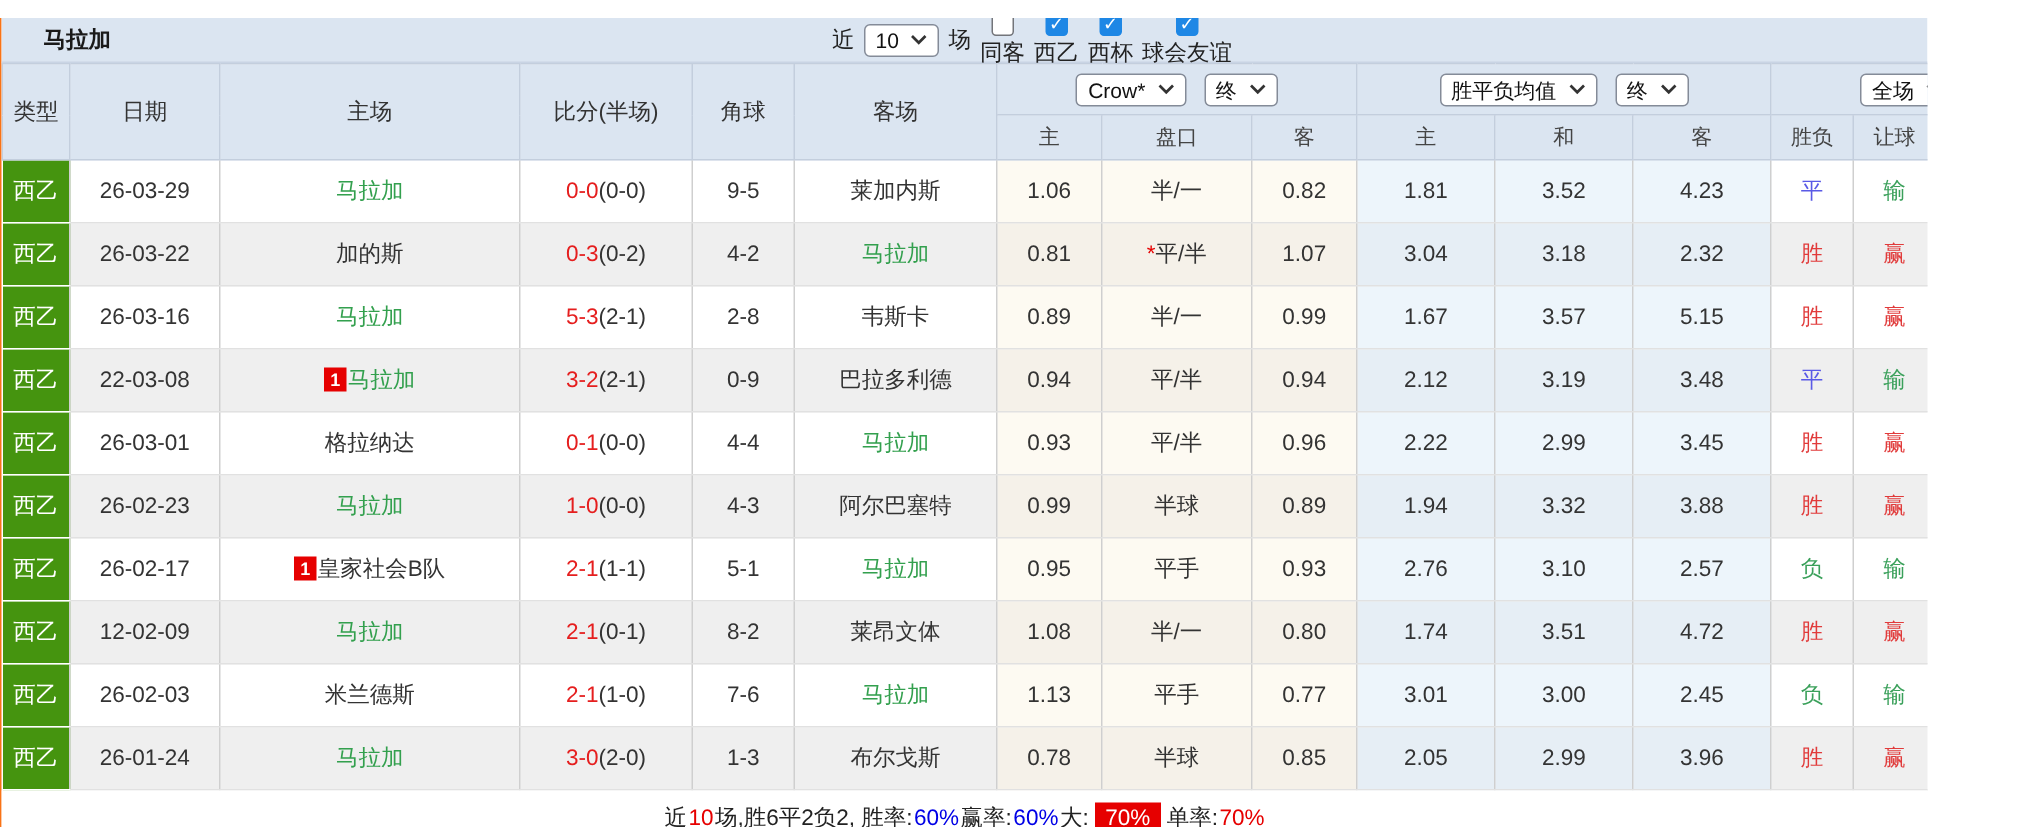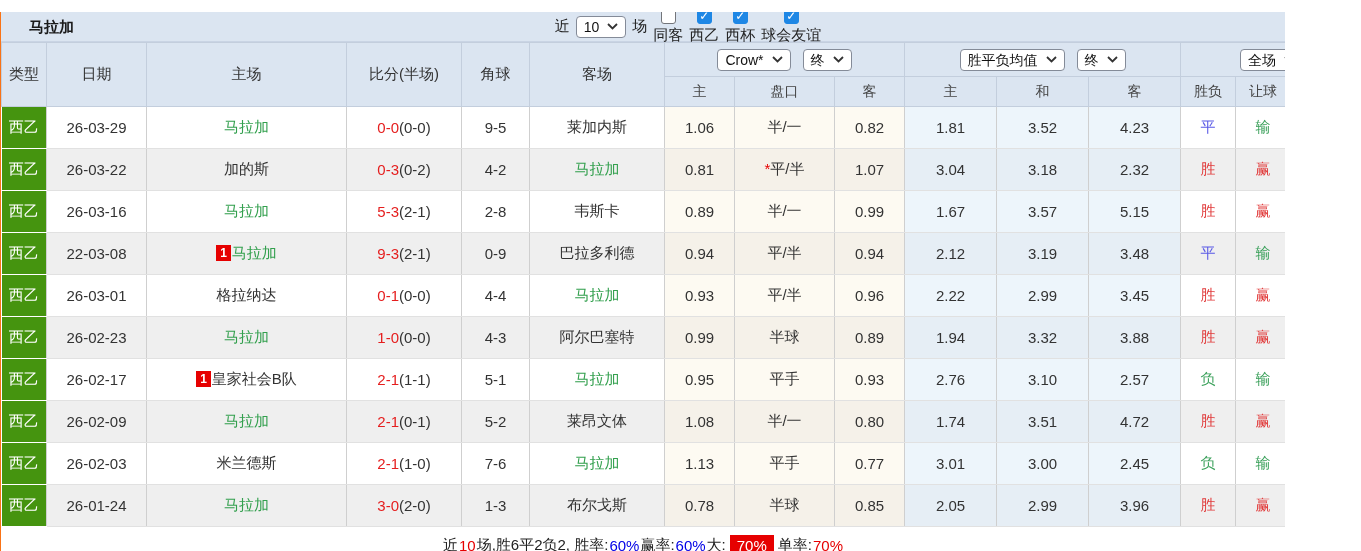--- a/index.html
+++ b/index.html
@@ -242,21 +242,21 @@
       <td class="gres res-red">大</td>
     </tr>
 
     <tr>
       <td class="league">西乙</td>
       <td>22-03-08</td>
       <td>
         <span class="card">1</span><span class="home-name target">马拉加</span>
       </td>
       <td>
-        <span class="score-main">9-3</span><span class="score-half">(2-1)</span>
+        <span class="score-main">3-2</span><span class="score-half">(2-1)</span>
       </td>
       <td>0-9</td>
       <td>
         <span class="away-name">巴拉多利德</span>
       </td>
       <td class="crow">0.94</td>
       <td class="crow">
         <span>平/半</span>
       </td>
       <td class="crow">0.94</td>
@@ -341,28 +341,28 @@
       <td class="mean">2.76</td>
       <td class="mean">3.10</td>
       <td class="mean">2.57</td>
       <td class="wdl res-green">负</td>
       <td class="hres res-green">输</td>
       <td class="gres res-red">大</td>
     </tr>
 
     <tr>
       <td class="league">西乙</td>
-      <td>26-02-09</td>
+      <td>12-02-09</td>
       <td>
         <span class="home-name target">马拉加</span>
       </td>
       <td>
         <span class="score-main">2-1</span><span class="score-half">(0-1)</span>
       </td>
-      <td>5-2</td>
+      <td>8-2</td>
       <td>
         <span class="away-name">莱昂文体</span>
       </td>
       <td class="crow">1.08</td>
       <td class="crow">
         <span>半/一</span>
       </td>
       <td class="crow">0.80</td>
       <td class="mean">1.74</td>
       <td class="mean">3.51</td>

